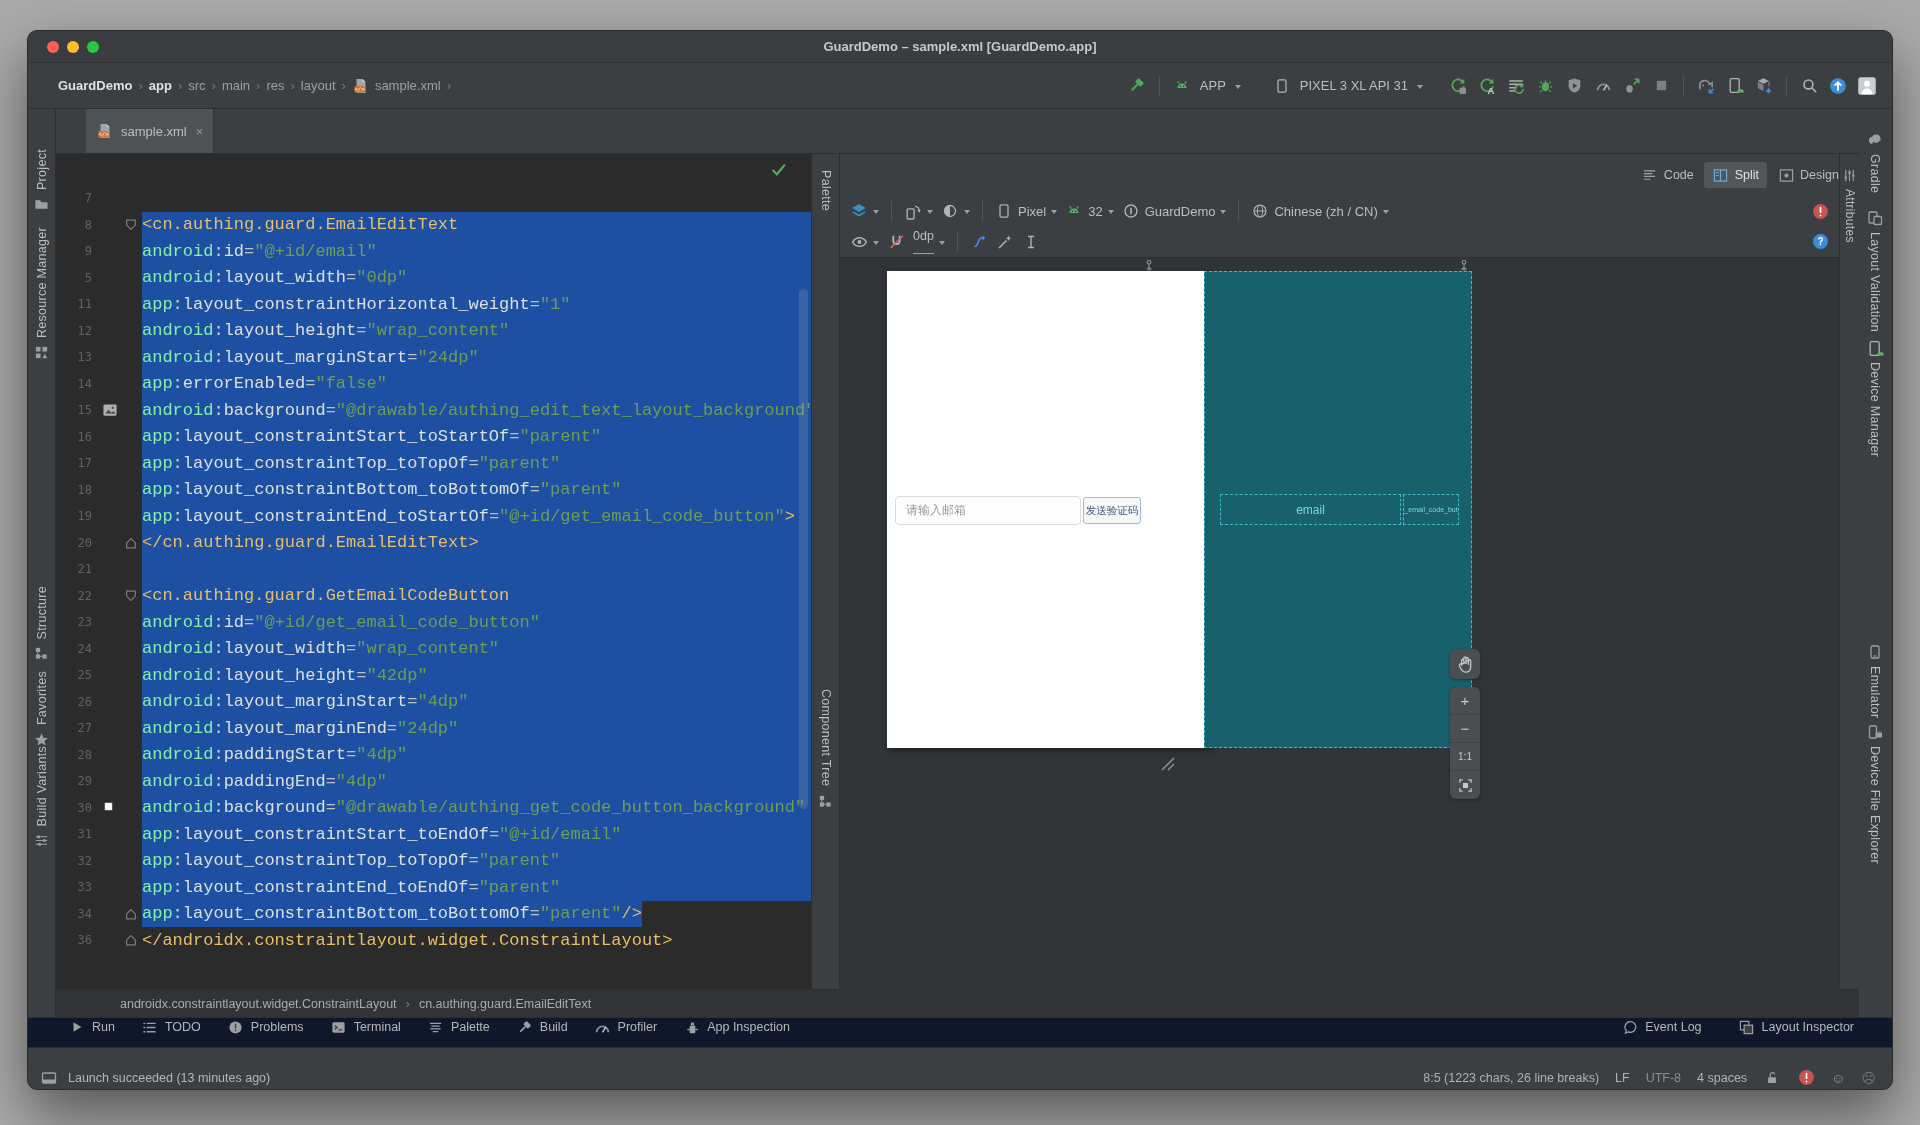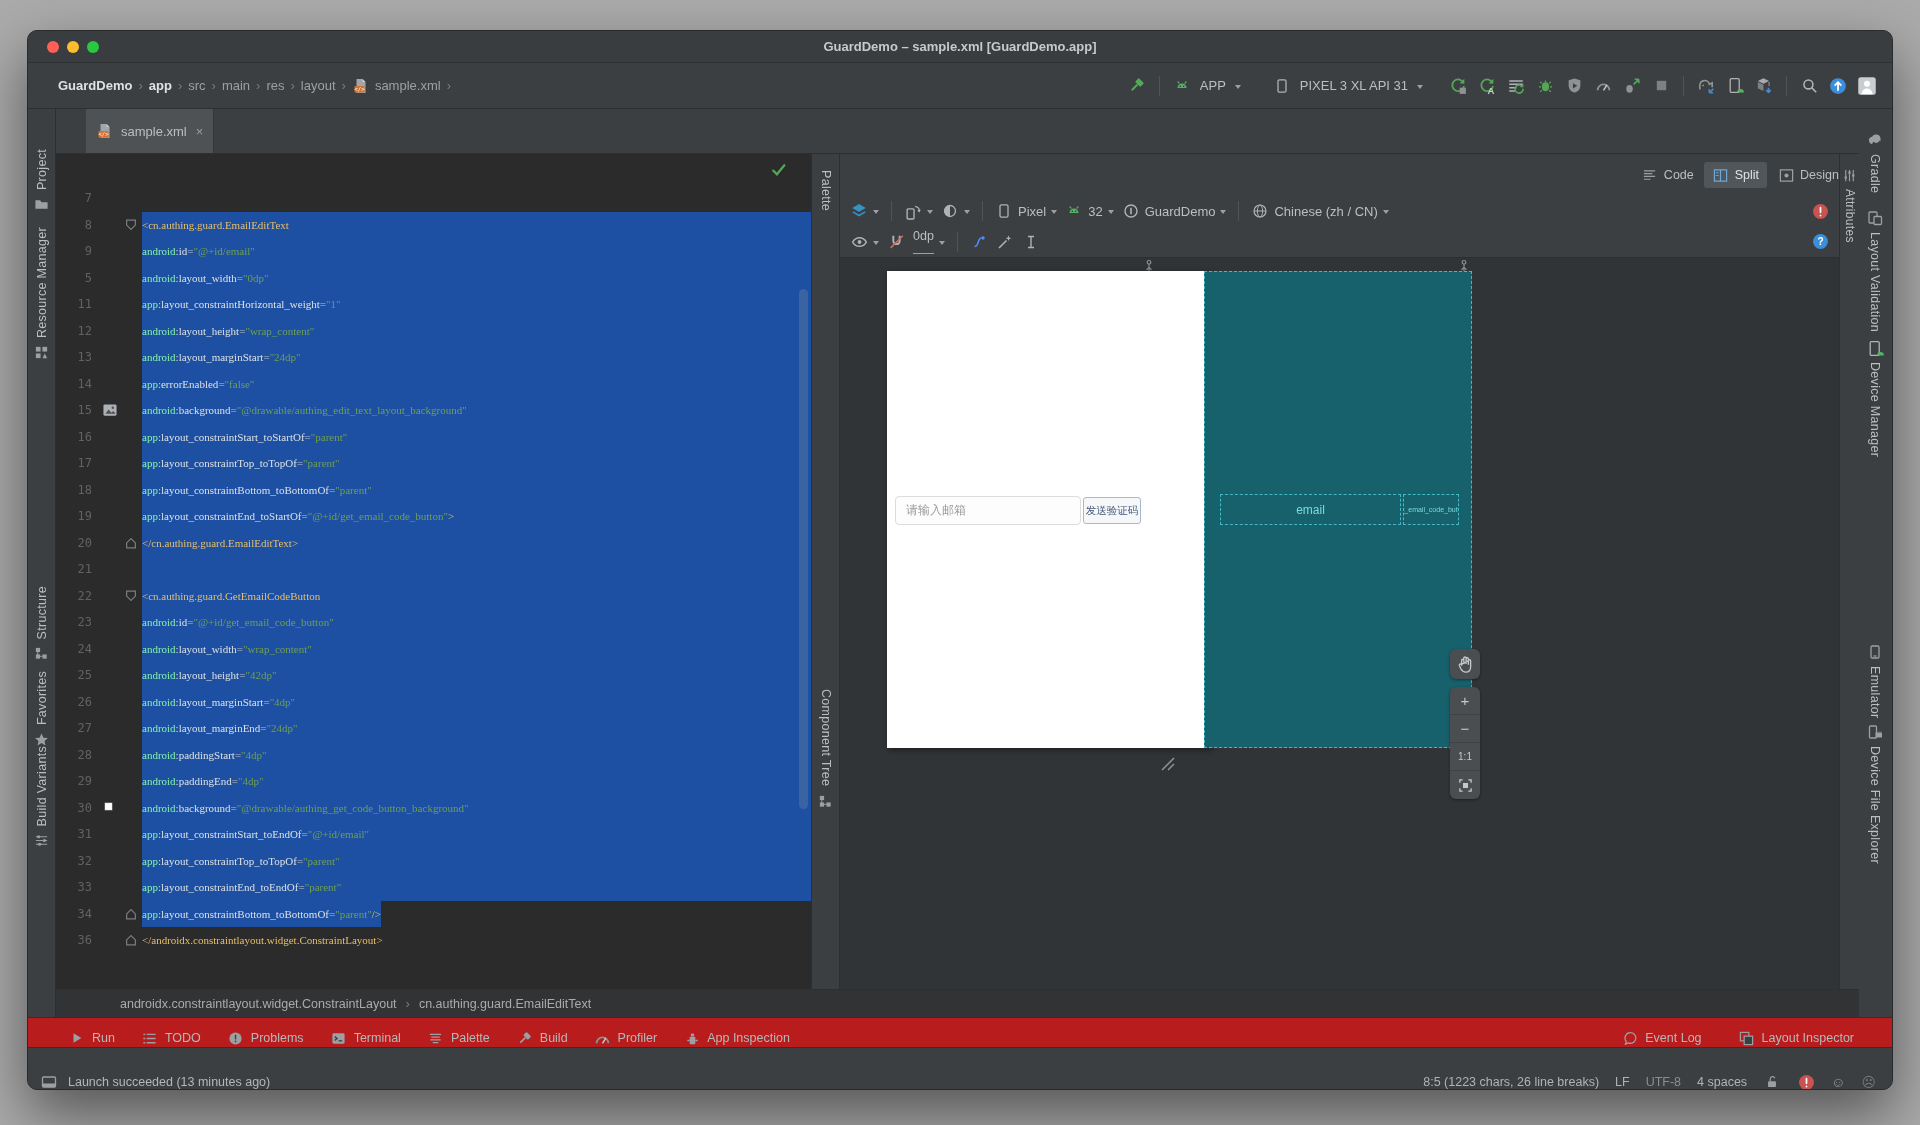--- a/index.html
+++ b/index.html
@@ -37,21 +37,21 @@
 .tab{margin-left:30px;padding:0 10px;background:#4E5254;display:flex;align-items:center;gap:7px;font-size:13px;color:#BCBEC0;border-right:1px solid #323537}
 .tab .x{color:#9A9DA0;font-size:13px;margin-left:2px}
 
 .editor{position:absolute;left:28px;top:123px;width:755px;height:835px;background:#2B2B2B;overflow:hidden}
 .inspect-check{position:absolute;right:24px;top:6px;z-index:3}
 #code-lines{position:absolute;left:0;top:31px;right:0}
 .code-row{display:flex;height:26.5px;align-items:center}
 .ln{width:44px;text-align:right;padding-right:8px;color:#606366;font-family:"DejaVu Sans Mono",monospace;font-size:12px;flex:none}
 .gslot{width:20px;display:flex;justify-content:center;flex:none}
 .fslot{width:22px;display:flex;justify-content:center;flex:none}
-.code-text{flex:1;display:flex;align-items:center;height:100%;font-family:Liberation Serif, serif;font-size:11px;white-space:pre;overflow:hidden}
+.code-text{flex:1;display:flex;align-items:center;height:100%;font-family:Liberation Mono, monospace;font-size:17px;white-space:pre;overflow:hidden}
 .run{white-space:pre;display:flex;align-items:center;height:100%}
 .selbg{background:#1D50A2}
 .grow{flex:1}
 .tk-t{color:#E8BF6A}.tk-n{color:#86efac}.tk-a{color:#DCE0E3}.tk-e{color:#BEC1C3}.tk-v{color:#6E9E55}.tk-p{color:#D4D6D8}
 .scrollbar-thumb{position:absolute;right:3px;top:135px;width:9px;height:520px;background:rgba(164,168,172,.22);border-radius:5px}
 
 .design{position:absolute;left:783px;top:123px;width:1048px;height:835px;background:#3C3F41;border-left:1px solid #2D2F30}
 .mode-switcher{position:absolute;top:8px;right:12px;display:flex;align-items:center;gap:2px;font-size:12.5px;color:#BCBEC0}
 .mode{display:flex;align-items:center;gap:5px;padding:4px 8px;border-radius:3px;cursor:default}
 .mode.active{background:#51565A;color:#DFE1E5}
@@ -79,26 +79,26 @@
 .hand-btn{position:absolute;left:610px;top:391px;width:30px;height:30px;background:#4A4E50;border-radius:6px;display:flex;align-items:center;justify-content:center;box-shadow:0 1px 3px rgba(0,0,0,.4)}
 .zoom-group{position:absolute;left:610px;top:429px;width:30px;background:#4A4E50;border-radius:6px;box-shadow:0 1px 3px rgba(0,0,0,.4);overflow:hidden}
 .zcell{height:28px;display:flex;align-items:center;justify-content:center;color:#C5C7C9;font-size:15px;border-bottom:1px solid #3F4345}
 .zcell:last-child{border-bottom:none}
 .zcell.ratio{font-size:10px}
 .rsz{position:absolute;left:318px;top:496px;width:18px;height:18px}
 .badge-right{margin-left:auto;display:flex;align-items:center}
 
 .xml-breadcrumb{position:absolute;left:28px;top:958px;width:1803px;height:28px;background:#313335;border-top:1px solid #2D2F30;display:flex;align-items:center;gap:8px;padding-left:64px;font-size:12.5px;color:#A9ACAE}
 
-.bottom-toolbar{position:absolute;left:0;top:986px;width:1866px;height:30px;background:#b91c1c;border-top:1px solid #2D2F30;display:flex;align-items:flex-end;font-size:12.5px;color:#B6B8BA}
+.bottom-toolbar{position:absolute;left:0;top:986px;width:1866px;height:30px;background:#0f172a;border-top:1px solid #2D2F30;display:flex;align-items:flex-start;font-size:12.5px;color:#B6B8BA}
 .bt-left{display:flex;align-items:center;gap:26px;padding-left:40px}
 .bt-right{margin-left:auto;display:flex;align-items:center;gap:36px;padding-right:40px}
 .bt-item{display:flex;align-items:center;gap:6px;cursor:default}
 
-.status-bar{position:absolute;left:0;top:1016px;width:1866px;height:44px;background:#3C3F41;border-top:1px solid #2D2F30;display:flex;align-items:flex-end;padding-top:16px}
+.status-bar{position:absolute;left:0;top:1016px;width:1866px;height:44px;background:#3C3F41;border-top:1px solid #2D2F30;display:flex;align-items:center;padding-top:16px}
 .sb-ic{margin-left:12px}
 .sb-msg{margin-left:10px;font-size:12.5px;color:#B4B6B8;line-height:18px}
 .sb-right{margin-left:auto;display:flex;align-items:center;gap:16px;padding-right:18px;font-size:12.5px;color:#B0B3B5;line-height:18px}
 .dim{color:#8B8E90}
 .face{font-size:14px;color:#9DA0A3}
 .dim2{color:#777A7C}
 </style>
 </head>
 <body>
 

